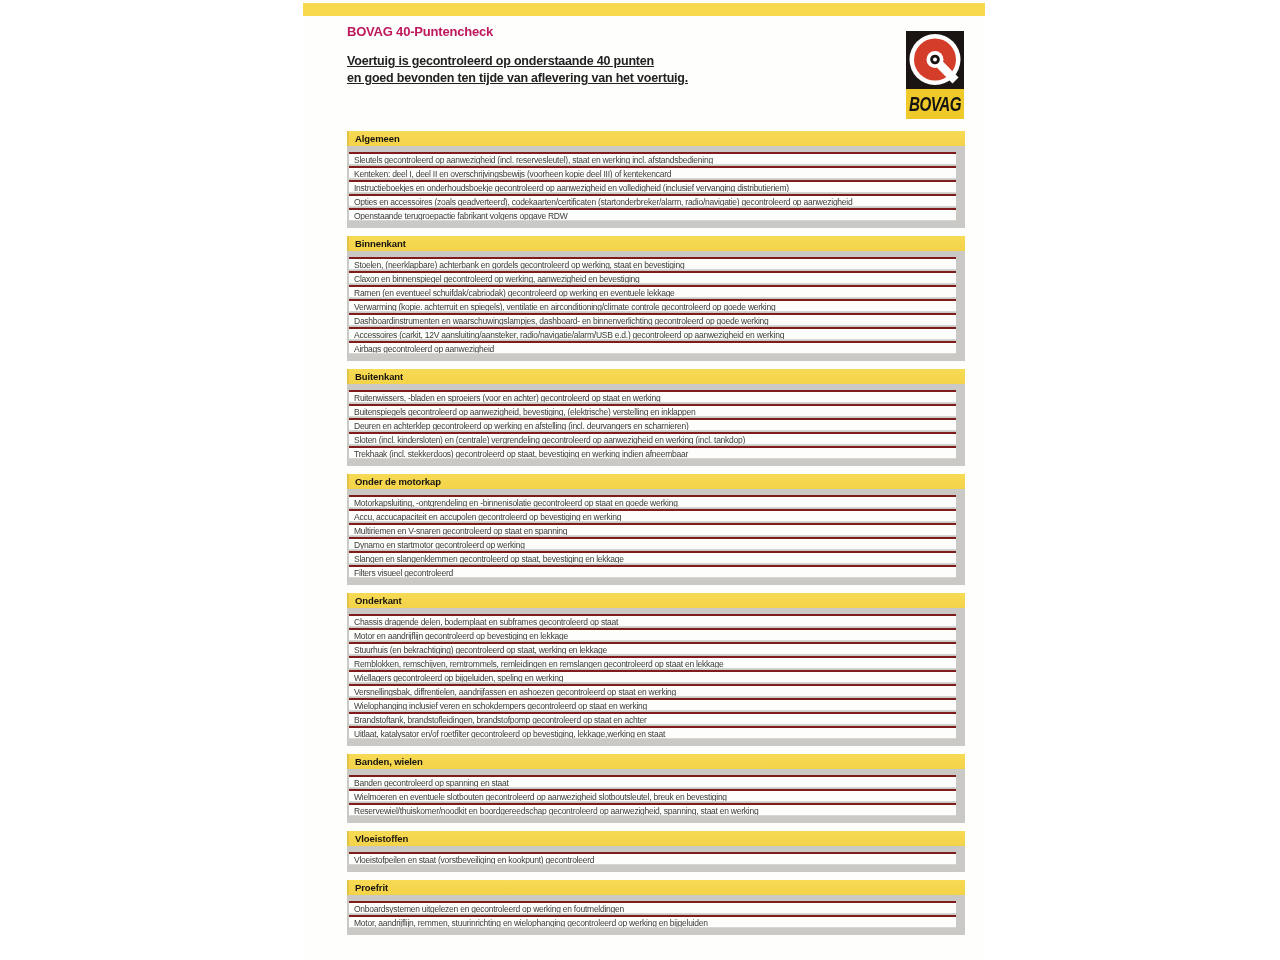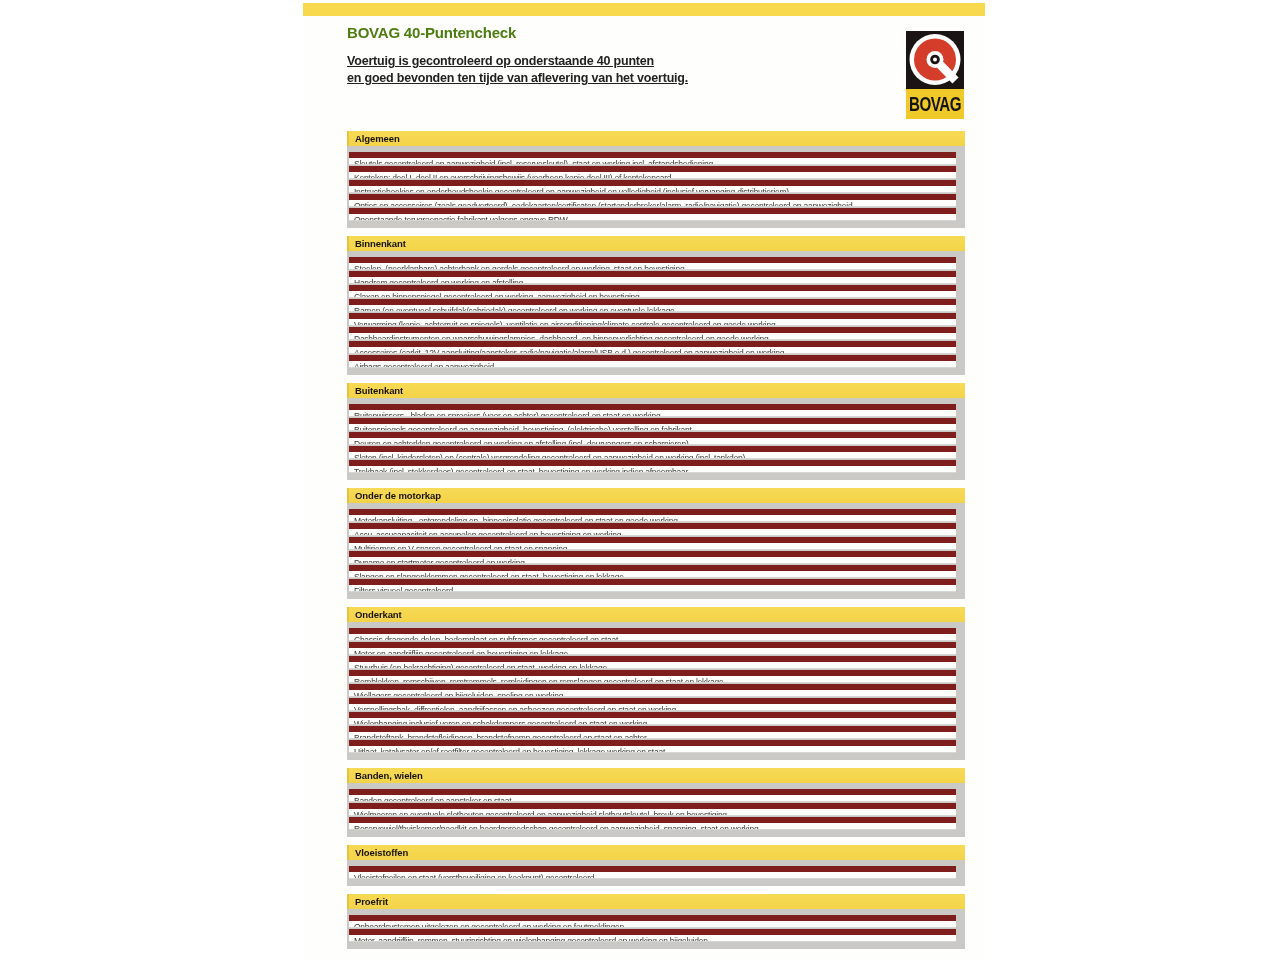--- a/index.html
+++ b/index.html
@@ -1,37 +1,37 @@
 <!DOCTYPE html>
 <html style="--accent-yellow: #f8d94d;"><head>
 <meta charset="utf-8">
 <style>
   * { margin:0; padding:0; box-sizing:border-box; }
   html,body { width:1280px; height:960px; background:#ffffff; overflow:hidden;
               font-family:"Liberation Sans","DejaVu Sans",sans-serif; }
   .page { position:absolute; left:303px; top:0; width:682px; height:960px; background:#fefefd; }
   .top-bar { position:absolute; left:0; top:3px; width:682px; height:13px;
              background:var(--accent-yellow,#f8d94d); }
-  .page-title { position:absolute; left:44px; top:24px; font-size:15px; font-weight:bold;
-                color:#4d7c0f; letter-spacing:-0.2px; }
+  .page-title { position:absolute; left:44px; top:24px; font-size:13px; font-weight:bold;
+                color:#be185d; letter-spacing:-0.2px; }
   .page-subtitle { position:absolute; left:44px; top:53px; font-size:12.5px; font-weight:bold;
                    color:#222; line-height:17px; letter-spacing:-0.2px;text-decoration:underline; }
-  .logo { position:absolute; left:603px; top:31px; width:80px; height:88px; }
+  .logo { position:absolute; left:603px; top:31px; width:80px; height:88px;font-style:italic; }
 
   .checklist { position:absolute; left:44px; top:131px; width:618px; }
   .section { background:#cac9c6; margin-bottom:8px; padding-bottom:6px; }
   .section-header { height:15px; line-height:15px; padding-left:6px; margin-bottom:6px;
                     background:linear-gradient(180deg,#f7da55 0%,#f3d348 100%);
                     border-left:2px solid #e3c343;
                     font-size:9.5px; font-weight:bold; color:#17140e; letter-spacing:-0.1px; }
   .item-row { height:12.5px; line-height:12.5px; background:#fdfdfb;
               margin:0 9px 1.5px 2px; padding-left:5px;
               font-size:8.5px; color:#3b3b3b; letter-spacing:-0.25px;
               white-space:nowrap; overflow:hidden;
-              border-top:6px solid #7f1d1d; border-bottom:1px solid #d6d6d2; }
+              border-top:2px solid #7f1d1d; border-bottom:1px solid #d6d6d2; }
 </style>
 </head>
 <body>
 
 <div class="page">
 
   <div class="top-bar"></div>
 
   <h1 class="page-title">BOVAG 40-Puntencheck</h1>
 
@@ -60,33 +60,32 @@
   <div class="item-row">Sleutels gecontroleerd op aanwezigheid (incl. reservesleutel), staat en werking incl. afstandsbediening</div>
         <div class="item-row">Kenteken: deel I, deel II en overschrijvingsbewijs (voorheen kopie deel III) of kentekencard</div>
         <div class="item-row">Instructieboekjes en onderhoudsboekje gecontroleerd op aanwezigheid en volledigheid (inclusief vervanging distributieriem)</div>
         <div class="item-row">Opties en accessoires (zoals geadverteerd), codekaarten/certificaten (startonderbreker/alarm, radio/navigatie) gecontroleerd op aanwezigheid</div>
         <div class="item-row">Openstaande terugroepactie fabrikant volgens opgave RDW</div>
       </section>
 
   <section class="section">
     <div class="section-header">Binnenkant</div>
   <div class="item-row">Stoelen, (neerklapbare) achterbank en gordels gecontroleerd op werking, staat en bevestiging</div>
-        <div class="item-row">Handrem gecontroleerd op werking en afstelling</div>
         <div class="item-row">Claxon en binnenspiegel gecontroleerd op werking, aanwezigheid en bevestiging</div>
         <div class="item-row">Ramen (en eventueel schuifdak/cabriodak) gecontroleerd op werking en eventuele lekkage</div>
         <div class="item-row">Verwarming (kopie. achterruit en spiegels), ventilatie en airconditioning/climate controle gecontroleerd op goede werking</div>
         <div class="item-row">Dashboardinstrumenten en waarschuwingslampjes, dashboard- en binnenverlichting gecontroleerd op goede werking</div>
         <div class="item-row">Accessoires (carkit, 12V aansluiting/aansteker, radio/navigatie/alarm/USB e.d.) gecontroleerd op aanwezigheid en werking</div>
         <div class="item-row">Airbags gecontroleerd op aanwezigheid</div>
       </section>
 
   <section class="section">
     <div class="section-header">Buitenkant</div>
         <div class="item-row">Ruitenwissers, -bladen en sproeiers (voor en achter) gecontroleerd op staat en werking</div>
-        <div class="item-row">Buitenspiegels gecontroleerd op aanwezigheid, bevestiging, (elektrische) verstelling en fabrikant</div>
+        <div class="item-row">Buitenspiegels gecontroleerd op aanwezigheid, bevestiging, (elektrische) verstelling en inklappen</div>
         <div class="item-row">Deuren en achterklep gecontroleerd op werking en afstelling (incl. deurvangers en scharnieren)</div>
         <div class="item-row">Sloten (incl. kindersloten) en (centrale) vergrendeling gecontroleerd op aanwezigheid en werking (incl. tankdop)</div>
         <div class="item-row">Trekhaak (incl. stekkerdoos) gecontroleerd op staat, bevestiging en werking indien afneembaar</div>
       </section>
 
   <section class="section">
     <div class="section-header">Onder de motorkap</div>
   <div class="item-row">Motorkapsluiting, -ontgrendeling en -binnenisolatie gecontroleerd op staat en goede werking</div>
         <div class="item-row">Accu, accucapaciteit en accupolen gecontroleerd op bevestiging en werking</div>
         <div class="item-row">Multiriemen en V-snaren gecontroleerd op staat en spanning</div>
@@ -103,21 +102,21 @@
         <div class="item-row">Remblokken, remschijven, remtrommels, remleidingen en remslangen gecontroleerd op staat en lekkage</div>
         <div class="item-row">Wiellagers gecontroleerd op bijgeluiden, speling en werking</div>
         <div class="item-row">Versnellingsbak, diffrentielen, aandrijfassen en ashoezen gecontroleerd op staat en werking</div>
         <div class="item-row">Wielophanging inclusief veren en schokdempers gecontroleerd op staat en werking</div>
         <div class="item-row">Brandstoftank, brandstofleidingen, brandstofpomp gecontroleerd op staat en achter</div>
         <div class="item-row">Uitlaat, katalysator en/of roetfilter gecontroleerd op bevestiging, lekkage,werking en staat</div>
       </section>
 
   <section class="section">
     <div class="section-header">Banden, wielen</div>
-  <div class="item-row">Banden gecontroleerd op aansteker en staat</div>
+  <div class="item-row">Banden gecontroleerd op spanning en staat</div>
         <div class="item-row">Wielmoeren en eventuele slotbouten gecontroleerd op aanwezigheid slotboutsleutel, breuk en bevestiging</div>
         <div class="item-row">Reservewiel/thuiskomer/noodkit en boordgereedschap gecontroleerd op aanwezigheid, spanning, staat en werking</div>
       </section>
 
   <section class="section">
     <div class="section-header">Vloeistoffen</div>
   <div class="item-row">Vloeistofpeilen en staat (vorstbeveiliging en kookpunt) gecontroleerd</div>
       </section>
 
   <section class="section">

